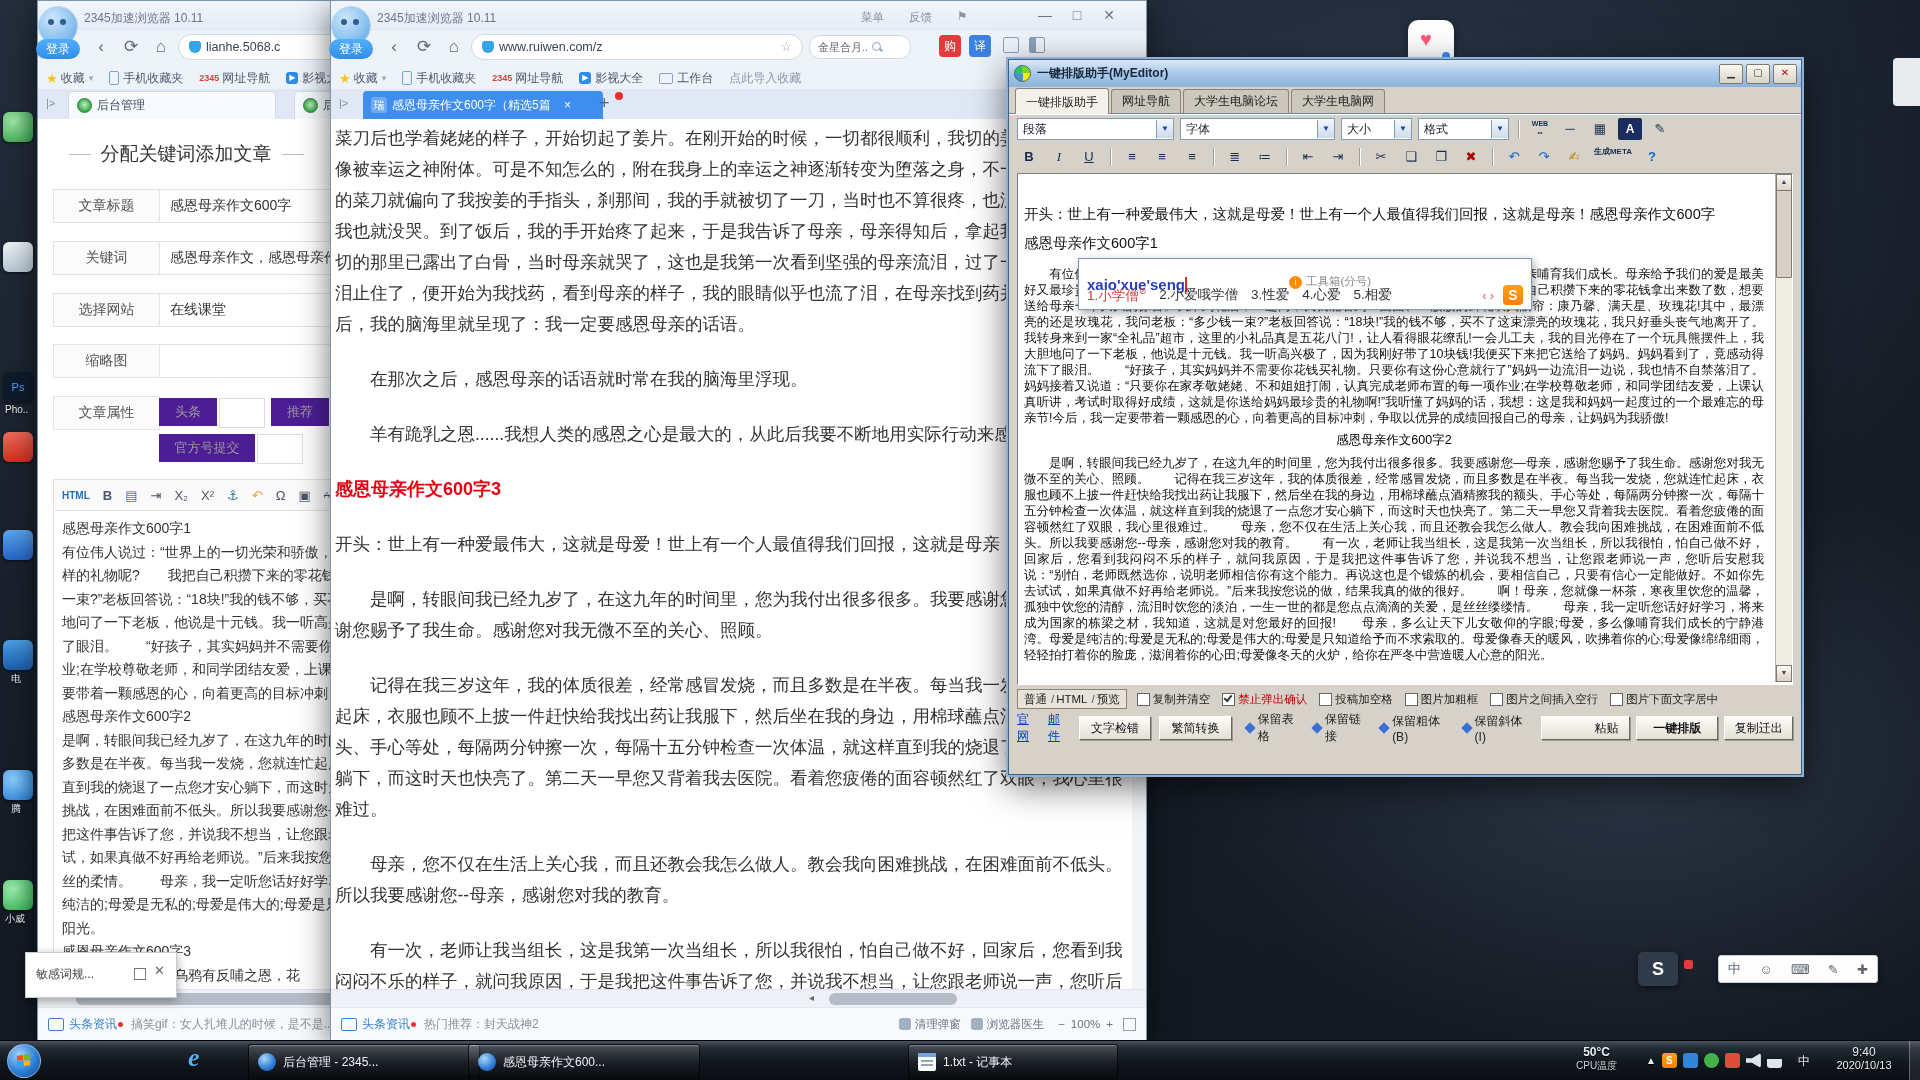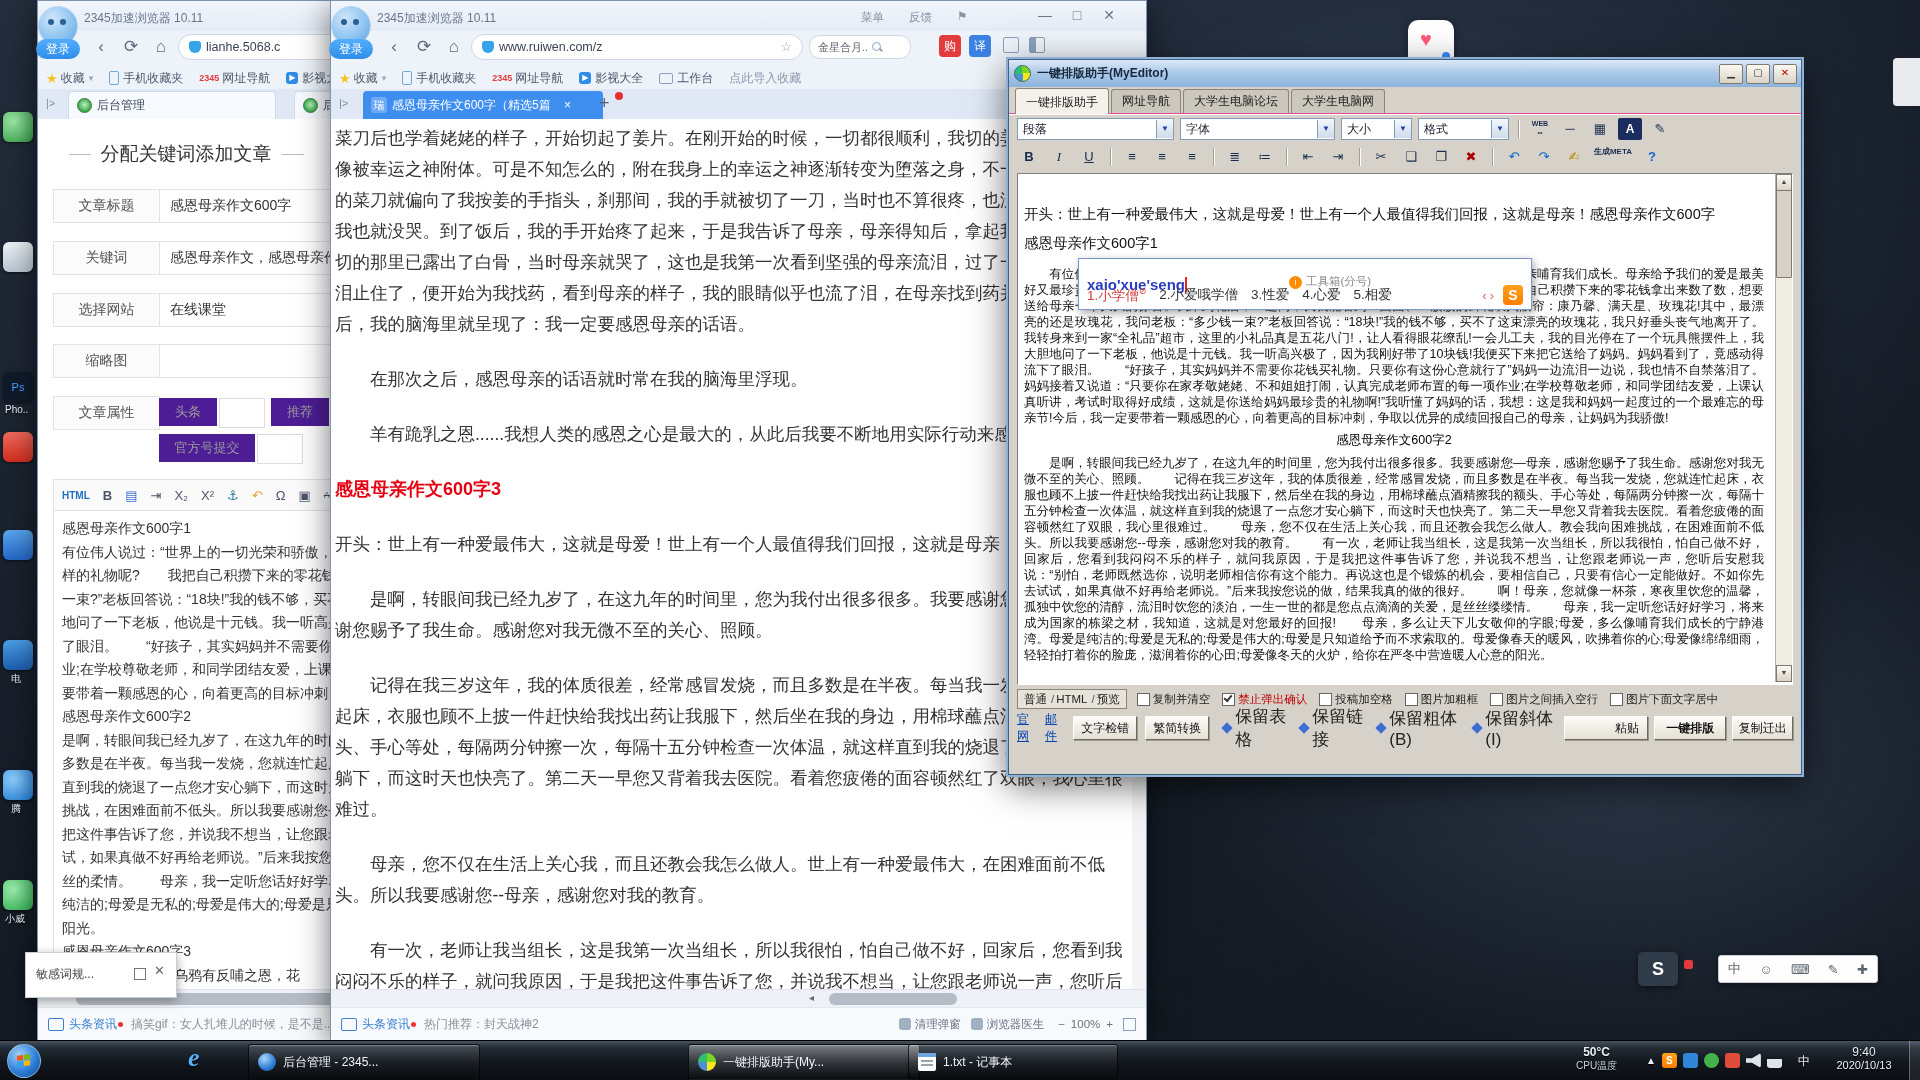--- a/index.html
+++ b/index.html
@@ -104,21 +104,21 @@
   .modebox span{margin:0 2px;}
   .modebox span + span::before{content:"/";margin-right:2px;color:#555;}
   .cbrow{display:flex;align-items:center;font-size:11.5px;color:#222;}
   .cb{position:relative;width:11px;height:11px;background:#fff;border:1px solid #666;margin-right:3px;flex:none;}
   .cb.checked::after{content:"";position:absolute;left:1px;top:1px;width:6px;height:3px;
     border-left:2px solid #333;border-bottom:2px solid #333;transform:rotate(-50deg);}
   .redlab{color:#c00000;}
   .btn3d{background:linear-gradient(#fdfcf9,#e4dfd3);border:1px solid;border-color:#fff #6d6a60 #6d6a60 #fff;
     box-shadow:1px 1px 0 #9c988c;font-size:12px;color:#111;display:flex;align-items:center;justify-content:center;}
   .melink{font-size:12px;color:#0645ad;text-decoration:underline;margin-right:8px;}
-  .keep{display:flex;align-items:center;font-size:17px;color:#222;margin-right:10px;}
+  .keep{display:flex;align-items:center;font-size:12px;color:#222;margin-right:10px;}
   .keepico{width:8px;height:8px;background:#3b6fd4;transform:rotate(45deg);margin-right:4px;flex:none;}
   
   #ime{background:#fff;border:1px solid #7a9ac9;box-shadow:2px 3px 8px rgba(0,0,0,.35);}
   .pinyin{font-size:15px;font-weight:bold;color:#2b3dbf;}
   .caret{display:inline-block;width:2px;height:15px;background:#e22;vertical-align:-2px;}
   .toolbox{font-size:11.5px;color:#888;}
   .iico{display:inline-block;width:13px;height:13px;border-radius:50%;background:#ff8c00;color:#fff;font-size:9px;
     line-height:13px;text-align:center;margin-right:4px;}
   .cand{font-size:13.5px;color:#333;margin-right:13px;white-space:nowrap;}
   .cand.first{color:#d33c3c;}
@@ -374,21 +374,21 @@
     </div>
     <div class="a" style="left:0;top:118px;width:801px;bottom:50px;background:#fff;overflow:hidden;">
       <div class="article a" style="left:4px;top:4px;width:792px;">
         <p>菜刀后也学着姥姥的样子，开始切起了姜片。在刚开始的时候，一切都很顺利，我切的姜片也很好，就像被幸运之神附体。可是不知怎么的，附在我身上的幸运之神逐渐转变为堕落之身，不一会儿，我手上的菜刀就偏向了我按姜的手指头，刹那间，我的手就被切了一刀，当时也不算很疼，也没留太多的血，我也就没哭。到了饭后，我的手开始疼了起来，于是我告诉了母亲，母亲得知后，拿起我的手一看，被切的那里已露出了白骨，当时母亲就哭了，这也是我第一次看到坚强的母亲流泪，过了一小会，母亲的泪止住了，便开始为我找药，看到母亲的样子，我的眼睛似乎也流了泪，在母亲找到药并为我包扎好后，我的脑海里就呈现了：我一定要感恩母亲的话语。</p>
         <p class="ind">在那次之后，感恩母亲的话语就时常在我的脑海里浮现。</p>
         <p class="ind">羊有跪乳之恩......我想人类的感恩之心是最大的，从此后我要不断地用实际行动来感恩母亲。</p>
         <p class="h3red">感恩母亲作文600字3</p>
         <p>开头：世上有一种爱最伟大，这就是母爱！世上有一个人最值得我们回报，这就是母亲！</p>
         <p class="ind">是啊，转眼间我已经九岁了，在这九年的时间里，您为我付出很多很多。我要感谢您——母亲，感谢您赐予了我生命。感谢您对我无微不至的关心、照顾。</p>
         <p class="ind">记得在我三岁这年，我的体质很差，经常感冒发烧，而且多数是在半夜。每当我一发烧，您就连忙起床，衣服也顾不上披一件赶快给我找出药让我服下，然后坐在我的身边，用棉球蘸点酒精擦我的额头、手心等处，每隔两分钟擦一次，每隔十五分钟检查一次体温，就这样直到我的烧退了一点您才安心躺下，而这时天也快亮了。第二天一早您又背着我去医院。看着您疲倦的面容顿然红了双眼，我心里很难过。</p>
-        <p class="ind">母亲，您不仅在生活上关心我，而且还教会我怎么做人。世上有一种爱最伟大，在困难面前不低头。所以我要感谢您--母亲，感谢您对我的教育。</p>
+        <p class="ind">母亲，您不仅在生活上关心我，而且还教会我怎么做人。教会我向困难挑战，在困难面前不低头。所以我要感谢您--母亲，感谢您对我的教育。</p>
         <p class="ind">有一次，老师让我当组长，这是我第一次当组长，所以我很怕，怕自己做不好，回家后，您看到我闷闷不乐的样子，就问我原因，于是我把这件事告诉了您，并说我不想当，让您跟老师说一声，您听后安慰我说：“别怕，老师既然选你，说明老师相信你有这个能力。再说这也是个锻炼的机会，要相信自己，只要有信心一定能做好。不如你先去试试，如果真做不好再给老师说。”后来我按您说的做，结果我真的做的很好。</p>
 
       </div>
     </div>
     <div class="a vscroll" style="left:801px;top:118px;width:14px;bottom:50px;">
       <div class="vthumb a" style="left:2px;top:12px;height:260px;"></div>
     </div>
     <div class="a hscroll" style="left:0;top:988px;right:0;height:18px;">
       <span class="a" style="left:478px;top:2px;font-size:10px;color:#667;">◂</span>
       <div class="hthumb a" style="left:498px;top:3px;width:128px;"></div>
@@ -591,23 +591,23 @@
         <i></i>
         <i></i>
         <i></i>
       </span>
   </div>
   <span class="a ietxt" style="left:188px;top:2px;">e</span>
   <div class="a tbtn" style="left:248px;top:3px;width:212px;">
     <span class="tbico"></span>
       <span>后台管理 - 2345...</span>
   </div>
-  <div class="a tbtn active" style="left:688px;top:3px;width:212px;">
-    <span class="tbico me"></span>
-      <span>一键排版助手(My...</span>
+  <div class="a tbtn" style="left:468px;top:3px;width:212px;">
+    <span class="tbico"></span>
+      <span>感恩母亲作文600...</span>
   </div>
   <div class="a tbtn" style="left:908px;top:3px;width:190px;">
     <span class="tbico note"></span>
       <span>1.txt - 记事本</span>
   </div>
   <div class="a" style="left:1576px;top:4px;text-align:center;">
     <div class="traytxt" style="font-weight:bold;">50°C</div>
     <div class="traytxt" style="font-size:10px;color:#c8d2dc;">CPU温度</div>
   </div>
   <div class="a" style="left:1646px;top:12px;display:flex;gap:6px;align-items:center;">

